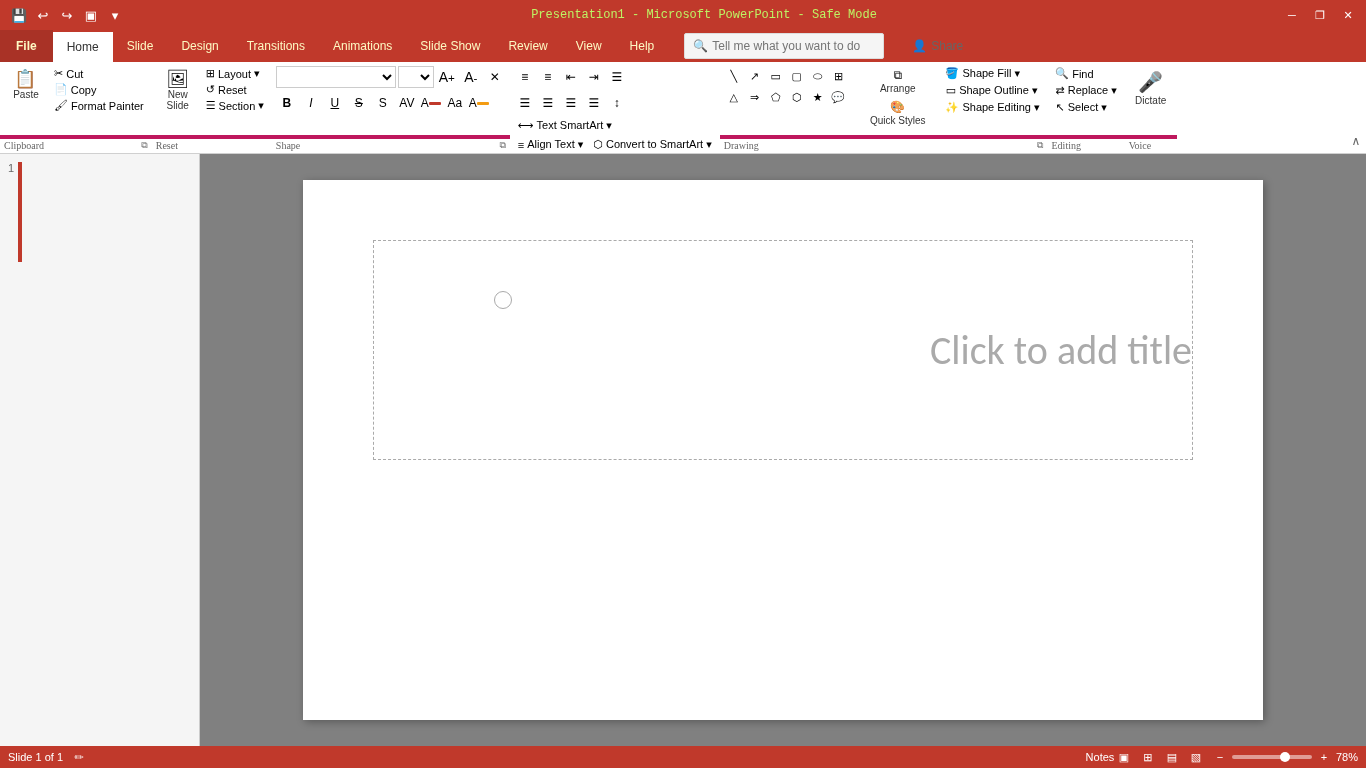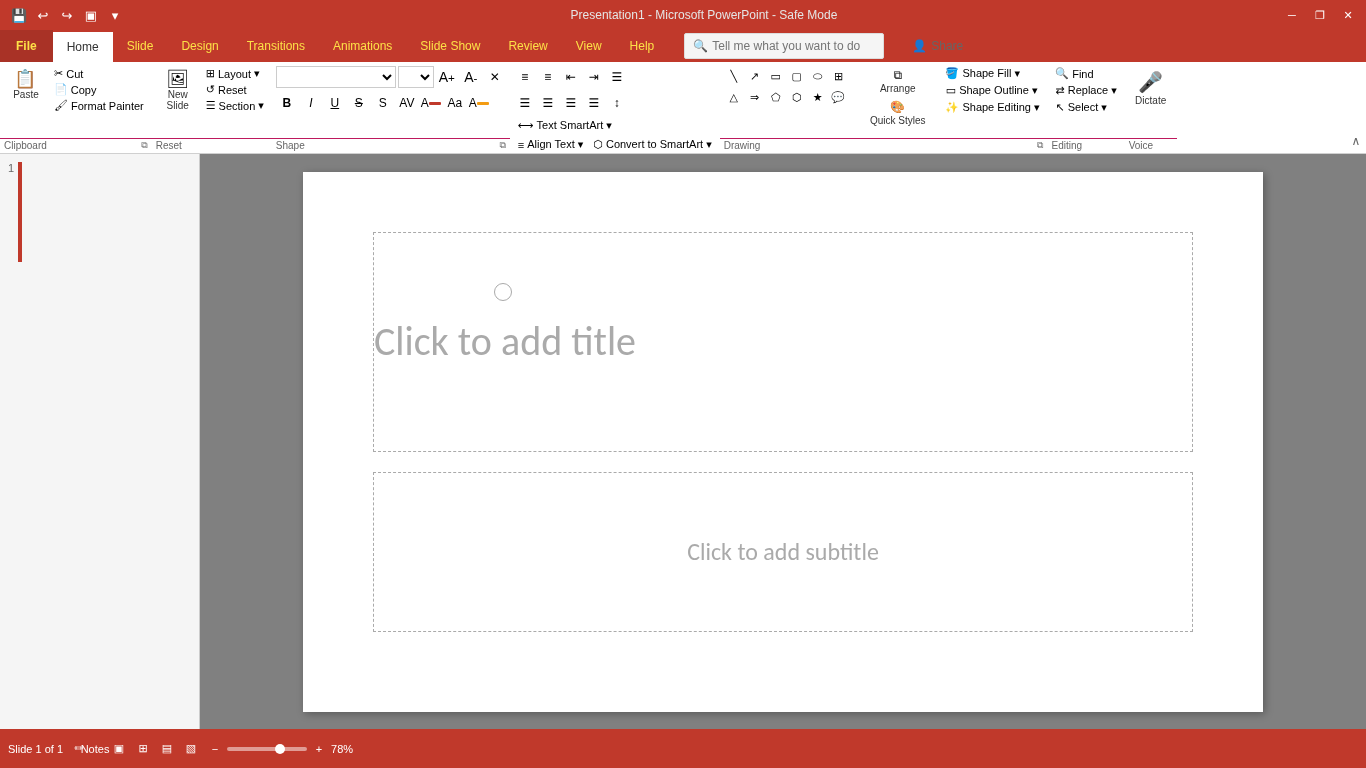--- a/index.html
+++ b/index.html
@@ -9,31 +9,31 @@
     .title-bar {
       height: 30px;
       background: #c0392b;
       display: flex;
       align-items: center;
       justify-content: space-between;
       padding: 0 8px;
       color: white;
     }
     .title-bar-left { display: flex; align-items: center; gap: 4px; }
-    .title-bar-center { flex: 1; text-align: center; font-size: 12px; color: #e5e5e5; }
+    .title-bar-center { flex: 1; text-align: center; font-size: 12px; color: #bef264; font-family: Liberation Mono, monospace; }
     .title-bar-right { display: flex; align-items: center; gap: 8px; }
     .title-btn { width: 20px; height: 20px; display: flex; align-items: center; justify-content: center; cursor: pointer; font-size: 11px; color: white; }
     .quick-access { display: flex; align-items: center; gap: 2px; }
     .qa-btn { width: 22px; height: 22px; display: flex; align-items: center; justify-content: center; cursor: pointer; border-radius: 2px; color: white; font-size: 13px; }
     .ribbon-tabs { display: flex; background: #c0392b; height: 32px; }
     .ribbon-tab {
       padding: 0 14px;
       display: flex;
       align-items: center;
-      color: #fde047;
+      color: #fef9c3;
       cursor: pointer;
       font-size: 12px;
       height: 100%;
     }
     .ribbon-tab.active { background: white; color: #333; border-top: 2px solid #c0392b; }
     .ribbon-tab.file { background: #a93226; padding: 0 16px; font-weight: 600; }
 
     .ribbon-content { display: flex; background: white; padding: 2px 0; border-bottom: 1px solid #d0d0d0; height: 92px; }
 
     .ribbon-btn {
@@ -93,51 +93,51 @@
     
     .title-placeholder {
       position: absolute;
       top: 60px;
       left: 70px;
       right: 70px;
       height: 220px;
       border: 1px dashed #aaa;
       display: flex;
       align-items: center;
-      justify-content: flex-start;
+      justify-content: flex-end;
     }
     .subtitle-placeholder {
       position: absolute;
       top: 300px;
       left: 70px;
       right: 70px;
       height: 160px;
       border: 1px dashed #aaa;
       display: flex;
       align-items: center;
       justify-content: center;
     }
     .placeholder-text { font-size: 40px; color: #aaa; font-family: 'Calibri', 'Segoe UI', Arial, sans-serif; }
     .subtitle-text { font-size: 24px; color: #aaa; font-family: 'Calibri', 'Segoe UI', Arial, sans-serif; }
     .circle-handle { width: 18px; height: 18px; border: 1.5px solid #aaa; border-radius: 50%; position: absolute; top: 50px; left: 120px; }
 
     
-    .status-bar { height: 39px; background: #c0392b; display: flex; align-items: center; justify-content: flex-start; padding: 0 8px; color: white; font-size: 11px; }
+    .status-bar { height: 22px; background: #c0392b; display: flex; align-items: center; justify-content: space-between; padding: 0 8px; color: white; font-size: 11px; }
     .status-left { display: flex; align-items: center; gap: 8px; }
     .status-right { display: flex; align-items: center; gap: 8px; }
     .status-icon { width: 16px; height: 16px; display: flex; align-items: center; justify-content: center; cursor: pointer; }
     .zoom-slider { width: 80px; height: 4px; background: rgba(255,255,255,0.5); border-radius: 2px; position: relative; cursor: pointer; }
     .zoom-thumb { width: 10px; height: 10px; background: white; border-radius: 50%; position: absolute; top: -3px; left: 60%; cursor: pointer; }
     .shape-btn { width: 20px; height: 20px; display: flex; align-items: center; justify-content: center; cursor: pointer; border-radius: 2px; font-size: 11px; }
 
     select { border: 1px solid #ccc; font-size: 11px; height: 22px; padding: 0 2px; background: white; }
 
     .ribbon-group-wrapper { display: flex; flex-direction: column; height: 88px; }
     .ribbon-group-inner { flex: 1; display: flex; align-items: flex-start; padding: 2px 4px; gap: 2px; }
-    .ribbon-group-footer { font-size: 10px; color: #666; text-align: center; padding: 1px 4px; border-top: 1px solid #be185d; display: flex; align-items: center; justify-content: space-between; }
+    .ribbon-group-footer { font-size: 10px; color: #666; text-align: center; padding: 1px 4px; border-top: 4px solid #be185d; display: flex; align-items: center; justify-content: space-between; font-family: Liberation Serif, serif; }
     .footer-expander { cursor: pointer; font-size: 9px; }
 
     .color-bar { width: 100%; height: 3px; background: #f4a460; margin-top: 1px; border-radius: 1px; }
     .color-bar-red { background: #c0392b; }
     .color-bar-yellow { background: #f39c12; }
   </style>
 </head>
 <body>
 
 <div class="title-bar">
@@ -409,23 +409,20 @@
   </div>
 
   <div class="canvas-area">
     <div class="slide-canvas">
 
       <div class="title-placeholder">
         <div class="circle-handle"></div>
         <span class="placeholder-text">Click to add title</span>
       </div>
 
-      <div class="subtitle-placeholder">
-        <span class="subtitle-text">Click to add subtitle</span>
-      </div>
     </div>
   </div>
 </div>
 
 <div class="status-bar">
   <div class="status-left">
     <span>Slide 1 of 1</span>
     <div class="status-icon">✏</div>
   </div>
   <div class="status-right">

